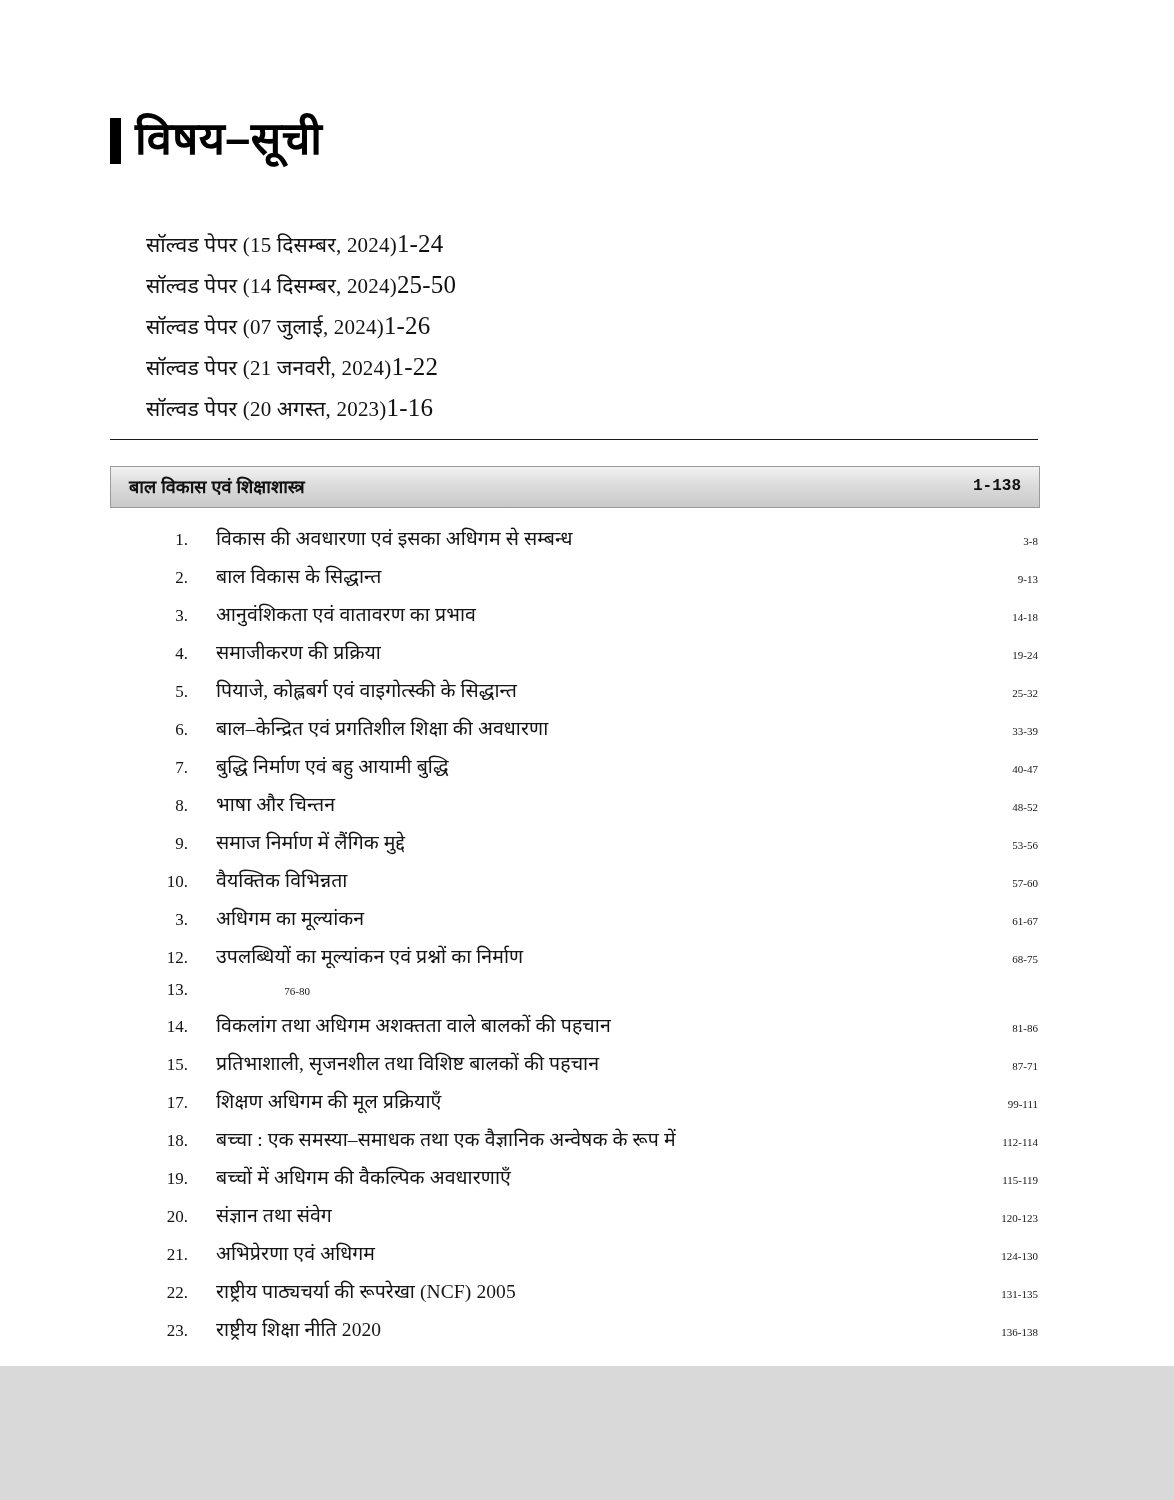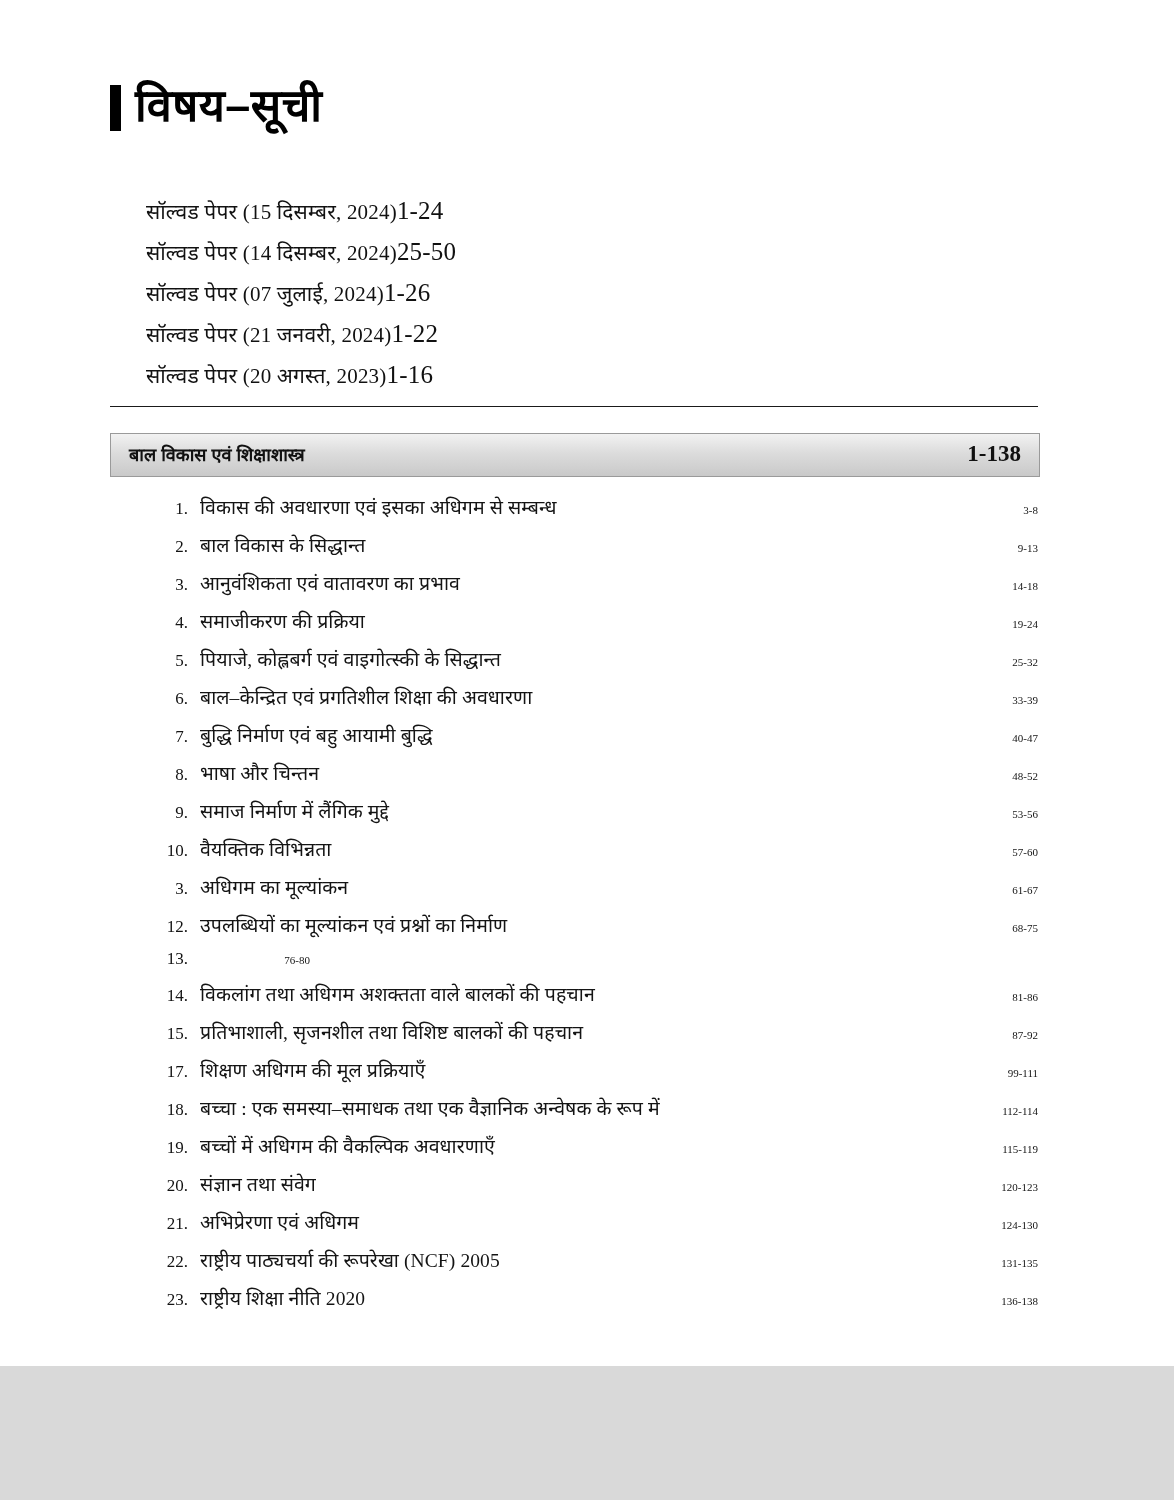--- a/index.html
+++ b/index.html
@@ -25,21 +25,21 @@
     position: absolute;
     left: 110px;
     top: 0;
     width: 930px;
   }
 
   
   .title-row {
     display: flex;
     align-items: center;
-    padding-top: 79px;
+    padding-top: 112px;
   }
   .title-bar {
     width: 11px;
     height: 46px;
     background: #000;
     margin-right: 14px;
     margin-top: 6px;
   }
   .title-text {
     font-family: "Liberation Sans", sans-serif;
@@ -81,22 +81,22 @@
     padding: 7px 18px 9px 18px;
     width: 892px;
   }
   .section-title {
     font-family: "Liberation Sans", sans-serif;
     font-size: 18px;
     font-weight: 600;
     color: #111;
   }
   .section-pages {
-    font-family: Liberation Serif, serif;
-    font-size: 23px;
+    font-family: Liberation Mono, monospace;
+    font-size: 16px;
     font-weight: 600;
     color: #111;
     text-align: center;
   }
 
   
   .chapters {
     margin-top: 10px;
     padding-left: 36px;
     width: 892px;
@@ -112,20 +112,21 @@
     width: 42px;
     text-align: right;
     font-size: 17px;
     flex: none;
     padding-right: 12px;
     color: #141414;
   }
   .ch-title {
     flex: 1 1 auto;
     letter-spacing: 0.1px;
+    margin-left: 16px;
   }
   .ch-pages {
     flex: none;
     width: 110px;
     text-align: right;
     font-size: 11px;
     color: #141414;
   }
 </style>
 </head>
@@ -233,21 +234,21 @@
         <span class="ch-pages">76-80</span>
       </div>
       <div class="chapter-row">
         <span class="ch-num">14.</span>
         <span class="ch-title">विकलांग तथा अधिगम अशक्तता वाले बालकों की पहचान</span>
         <span class="ch-pages">81-86</span>
       </div>
       <div class="chapter-row">
         <span class="ch-num">15.</span>
         <span class="ch-title">प्रतिभाशाली, सृजनशील तथा विशिष्ट बालकों की पहचान</span>
-        <span class="ch-pages">87-92</span>
+        <span class="ch-pages">87-71</span>
       </div>
       <div class="chapter-row">
         <span class="ch-num">17.</span>
         <span class="ch-title">शिक्षण अधिगम की मूल प्रक्रियाएँ</span>
         <span class="ch-pages">99-111</span>
       </div>
       <div class="chapter-row">
         <span class="ch-num">18.</span>
         <span class="ch-title">बच्चा : एक समस्या–समाधक तथा एक वैज्ञानिक अन्वेषक के रूप में</span>
         <span class="ch-pages">112-114</span>

